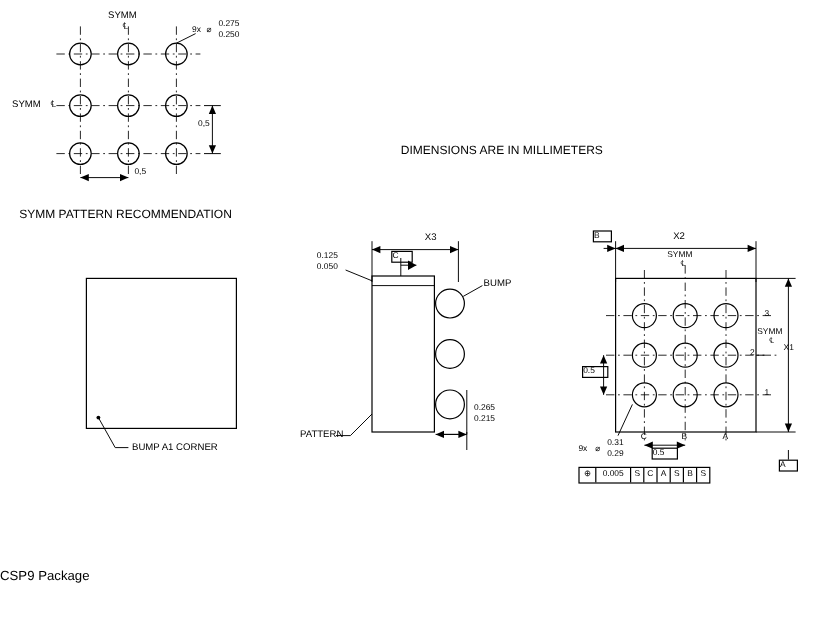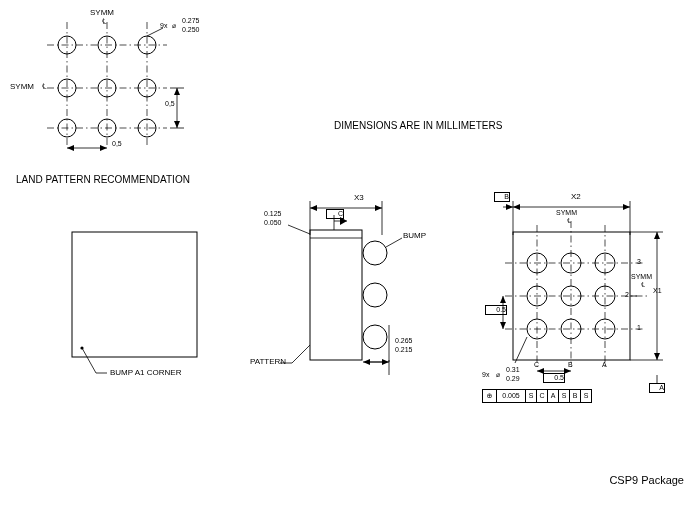--- a/index.html
+++ b/index.html
@@ -9,21 +9,21 @@
     font-family:"Liberation Sans", sans-serif;
     color:#000;
     position:relative;
     overflow:hidden;
   }
   .abs{position:absolute;}
   .t8{font-size:8px;line-height:9px;white-space:nowrap;}
   .t7{font-size:7px;line-height:8px;white-space:nowrap;}
   .t10{font-size:10px;line-height:12px;white-space:nowrap;}
   .t11{font-size:11px;line-height:13px;white-space:nowrap;}
-  .ctr{text-align:right;}
+  .ctr{text-align:left;}
   svg{display:block;overflow:visible;}
   .thin{stroke:#000;stroke-width:0.8;fill:none;}
   .dash{stroke:#000;stroke-width:0.7;fill:none;stroke-dasharray:7 3 1.5 3;}
   .circ{stroke:#000;stroke-width:1;fill:none;}
   .box{stroke:#000;stroke-width:1;fill:none;}
   .fillblack{fill:#000;}
 </style>
 </head>
 <body>
 
@@ -65,21 +65,21 @@
   <div class="abs t8" style="left:10px;top:82px;">SYMM</div>
   <div class="abs t8" style="left:42px;top:82px;">℄</div>
   <div class="abs t7" style="left:160px;top:22px;">9x</div>
   <div class="abs t7" style="left:172px;top:22px;">⌀</div>
   <div class="abs t7" style="left:182px;top:17px;">0.275</div>
   <div class="abs t7" style="left:182px;top:26px;">0.250</div>
   <div class="abs t7" style="left:165px;top:100px;">0,5</div>
   <div class="abs t7" style="left:112px;top:140px;">0,5</div>
 </div>
 
-<div class="abs t10" style="left:16px;top:174px;">LAND PATTERN RECOMMENDATION</div>
+<div class="abs t10" style="left:16px;top:174px;">SYMM PATTERN RECOMMENDATION</div>
 
 <div class="abs t10" style="left:312px;top:120px;padding-left:22px;">DIMENSIONS ARE IN MILLIMETERS</div>
 
 <div class="abs" style="left:50px;top:220px;width:200px;height:175px;">
   <svg width="200" height="175">
     <rect class="box" x="22" y="12" width="125" height="125"></rect>
     <circle class="fillblack" cx="32" cy="128" r="1.6"></circle>
     <line class="thin" x1="32" y1="128" x2="46" y2="153"></line>
     <line class="thin" x1="46" y1="153" x2="57" y2="153"></line>
   </svg>
@@ -178,21 +178,21 @@
     <line class="thin" x1="18" y1="22" x2="28" y2="22"></line>
     <polygon class="fillblack" points="28,22 21,19 21,25"></polygon>
 
     <line class="thin" x1="172" y1="190" x2="172" y2="198"></line>
 
     <line class="thin" x1="42" y1="152" x2="30" y2="178"></line>
 
     <line class="thin" x1="145" y1="111" x2="152" y2="111"></line>
   </svg>
   <div class="abs t7 ctr" style="left:9px;top:7px;width:14px;border:1px solid #000;">B</div>
-  <div class="abs t8" style="left:86px;top:7px;">X2</div>
+  <div class="abs t8" style="left:76px;top:7px;">X2</div>
   <div class="abs t7" style="left:71px;top:24px;">SYMM</div>
   <div class="abs t7" style="left:82px;top:32px;">℄</div>
   <div class="abs t7" style="left:168px;top:102px;">X1</div>
   <div class="abs t7" style="left:146px;top:88px;">SYMM</div>
   <div class="abs t7" style="left:156px;top:96px;">℄</div>
 
   <div class="abs t7" style="left:152px;top:73px;">3</div>
   <div class="abs t7" style="left:140px;top:106px;">2</div>
   <div class="abs t7" style="left:152px;top:139px;">1</div>
 

